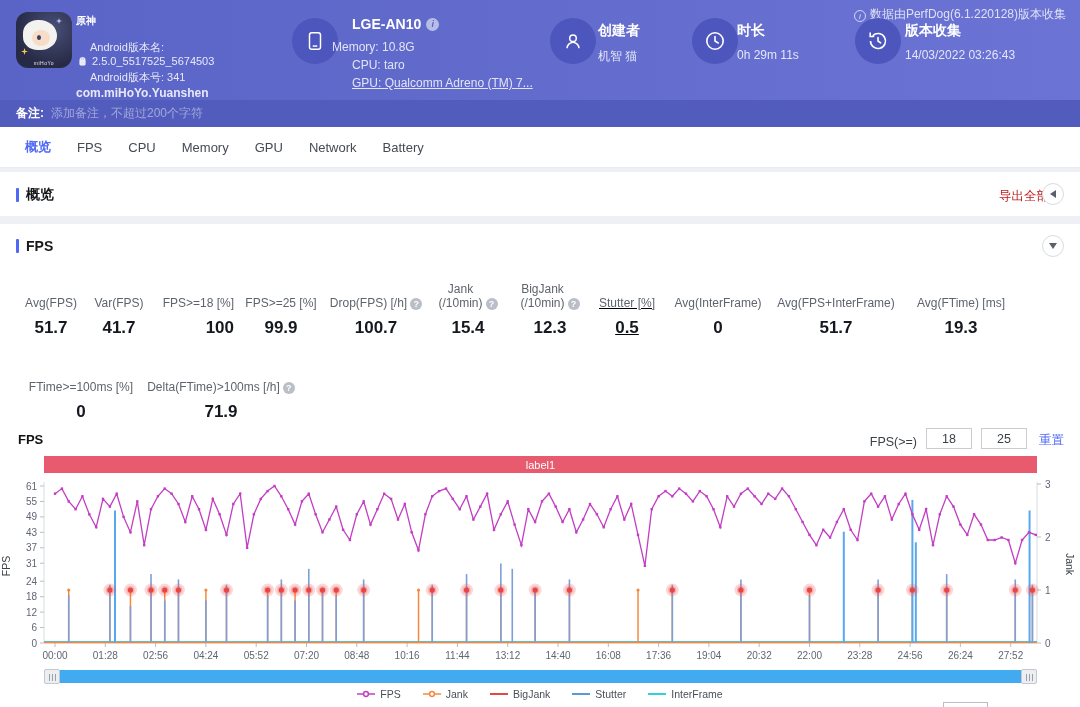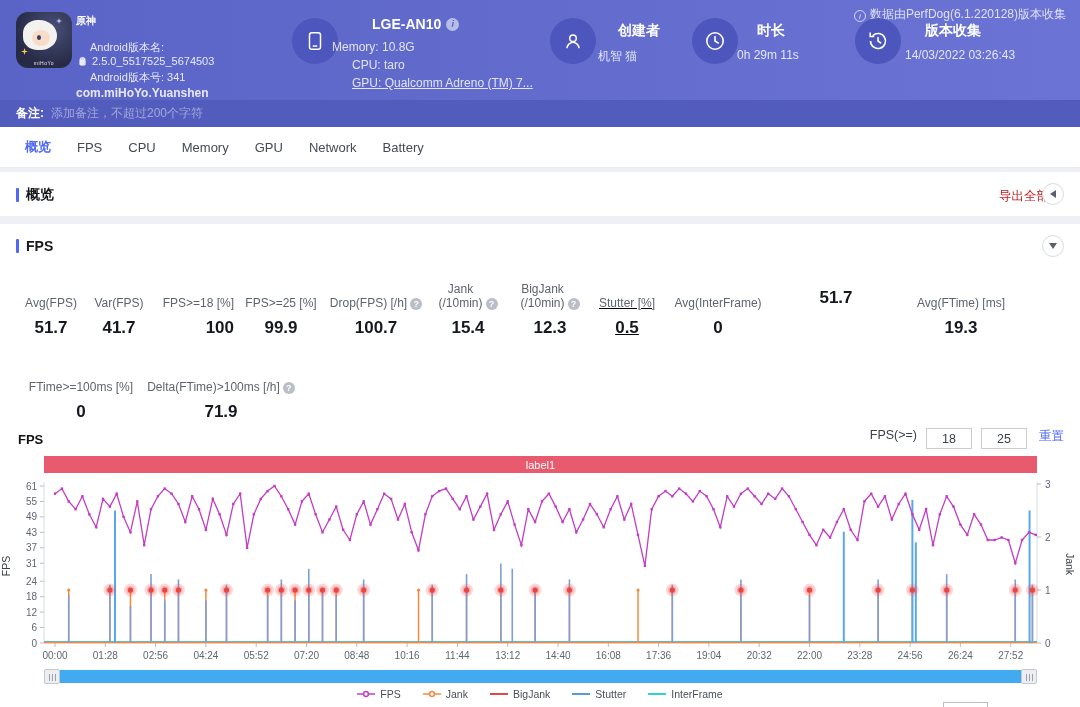--- a/index.html
+++ b/index.html
@@ -26,21 +26,21 @@
     clip-path:polygon(50% 0,62% 38%,100% 50%,62% 62%,50% 100%,38% 62%,0 50%,38% 38%); }
   .app-icon .brand { position:absolute; left:0; right:0; bottom:2px; text-align:center; font-size:5px; color:rgba(255,255,255,.85); letter-spacing:.5px; }
 
   .app-name { position:absolute; left:76px; top:14px; color:#fff; font-size:10px; font-weight:700; }
   .app-line { position:absolute; color:rgba(255,255,255,.85); font-size:11px; }
   .app-pkg  { position:absolute; left:76px; top:86px; color:rgba(255,255,255,.85); font-size:12px; font-weight:600; }
   .android-ic { position:absolute; left:77px; top:56px; width:11px; height:11px; }
 
   .hblock-circle { position:absolute; width:46px; height:46px; border-radius:50%; background:#4c56bd;
     display:flex; align-items:center; justify-content:center; }
-  .hblock-title { position:absolute; color:#fff; font-weight:700; font-size:14px;margin-left:20px; }
+  .hblock-title { position:absolute; color:#fff; font-weight:700; font-size:14px; }
   .hblock-sub { position:absolute; color:rgba(255,255,255,.82); font-size:12px; }
   .info-ic { display:inline-block; width:13px; height:13px; border-radius:50%; background:rgba(255,255,255,.55);
     color:#5a64c6; font-size:9px; font-style:italic; font-weight:700; text-align:center; line-height:13px; vertical-align:2px; margin-left:5px; }
   .src-note { position:absolute; right:14px; top:6px; color:rgba(255,255,255,.78); font-size:12px; }
   .src-note .i { display:inline-block; width:12px; height:12px; border:1px solid rgba(255,255,255,.7); border-radius:50%;
     font-size:8px; font-style:italic; text-align:center; line-height:11px; margin-right:4px; vertical-align:-1px; }
 
   
   .tabbar { position:absolute; left:0; top:127px; width:1080px; height:41px; background:#fff;
     display:flex; align-items:center; padding-left:12px; border-bottom:1px solid #e9ebf0; }
@@ -64,21 +64,21 @@
   .stat { display:flex; flex-direction:column; align-items:center; }
   .stat .lbl { font-size:12px; color:#5e646d; white-space:pre-line; text-align:center;
     min-height:30px; display:flex; align-items:flex-end; justify-content:center; }
   .stat .val { font-size:17px; font-weight:700; color:#15181e; margin-top:8px; }
   .help-ic { display:inline-block; width:12px; height:12px; border-radius:50%; background:#b9bec7; color:#fff;
     font-size:9px; font-weight:700; text-align:center; line-height:12px; margin-left:3px; }
   .help-ic::after { content:"?"; }
 
   
   .chart-title { position:absolute; left:18px; top:208px; font-size:13px; font-weight:700; color:#111; }
-  .fps-filter { position:absolute; right:16px; top:204px; display:flex; align-items:flex-start; font-size:12.5px; color:#3c4148; }
+  .fps-filter { position:absolute; right:16px; top:204px; display:flex; align-items:flex-end; font-size:12.5px; color:#3c4148; }
   .fps-filter input { width:46px; height:21px; border:1px solid #c9ccd2; text-align:center; font-size:12.5px;
     color:#3c4148; margin-left:9px; font-family:"Liberation Sans",sans-serif; }
   .reset-link { color:#4f69f6; margin-left:12px; cursor:pointer; }
 
   .label-bar { position:absolute; left:44px; top:232px; width:993px; height:17px; background:#e85a6e;
     color:#fff; font-size:11px; display:flex; align-items:center; justify-content:center; }
 
   .chart-svg { position:absolute; left:0; top:252px; width:1080px; height:195px; }
 
   
@@ -231,20 +231,21 @@
         </div>
         <div class="stat" style="width: 78px; text-decoration: underline;">
           <div class="lbl">Stutter [%]</div>
           <div class="val">0.5</div>
         </div>
         <div class="stat" style="width: 104px;">
           <div class="lbl">Avg(InterFrame)</div>
           <div class="val">0</div>
         </div>
         <div class="stat" style="width: 132px;">
+          <div class="lbl">Avg(FPS+InterFrame)</div>
           <div class="val">51.7</div>
         </div>
         <div class="stat" style="width: 118px;">
           <div class="lbl">Avg(FTime) [ms]</div>
           <div class="val">19.3</div>
         </div>
       </div>
     <div class="stats-row" style="top:140px;" id="stats2">
         <div class="stat" style="width: 130px;">
           <div class="lbl">FTime&gt;=100ms [%]</div>

